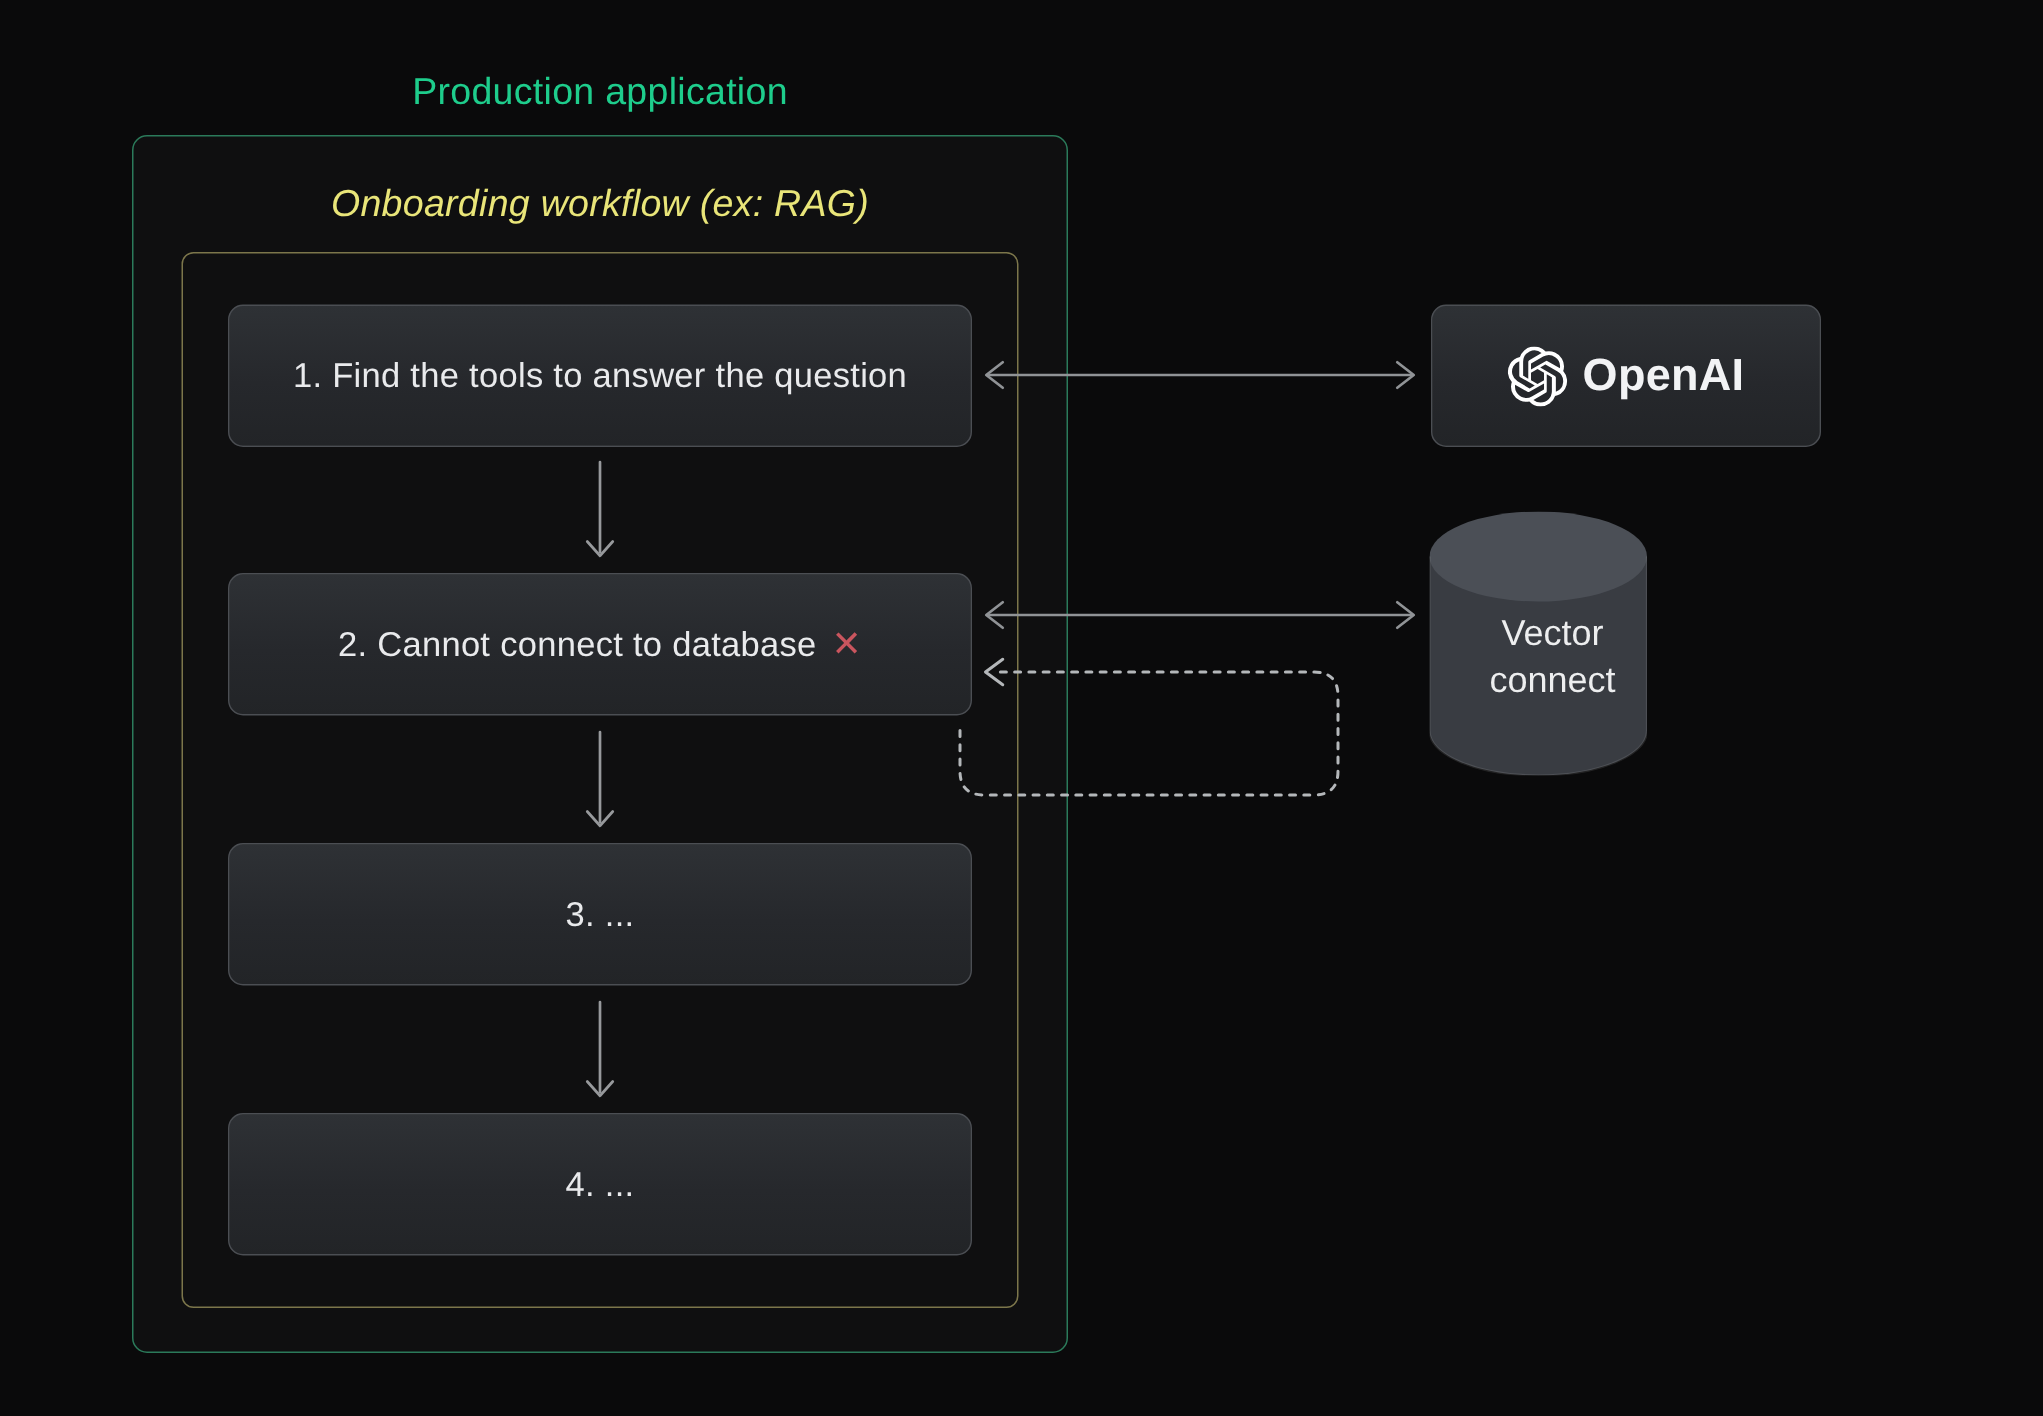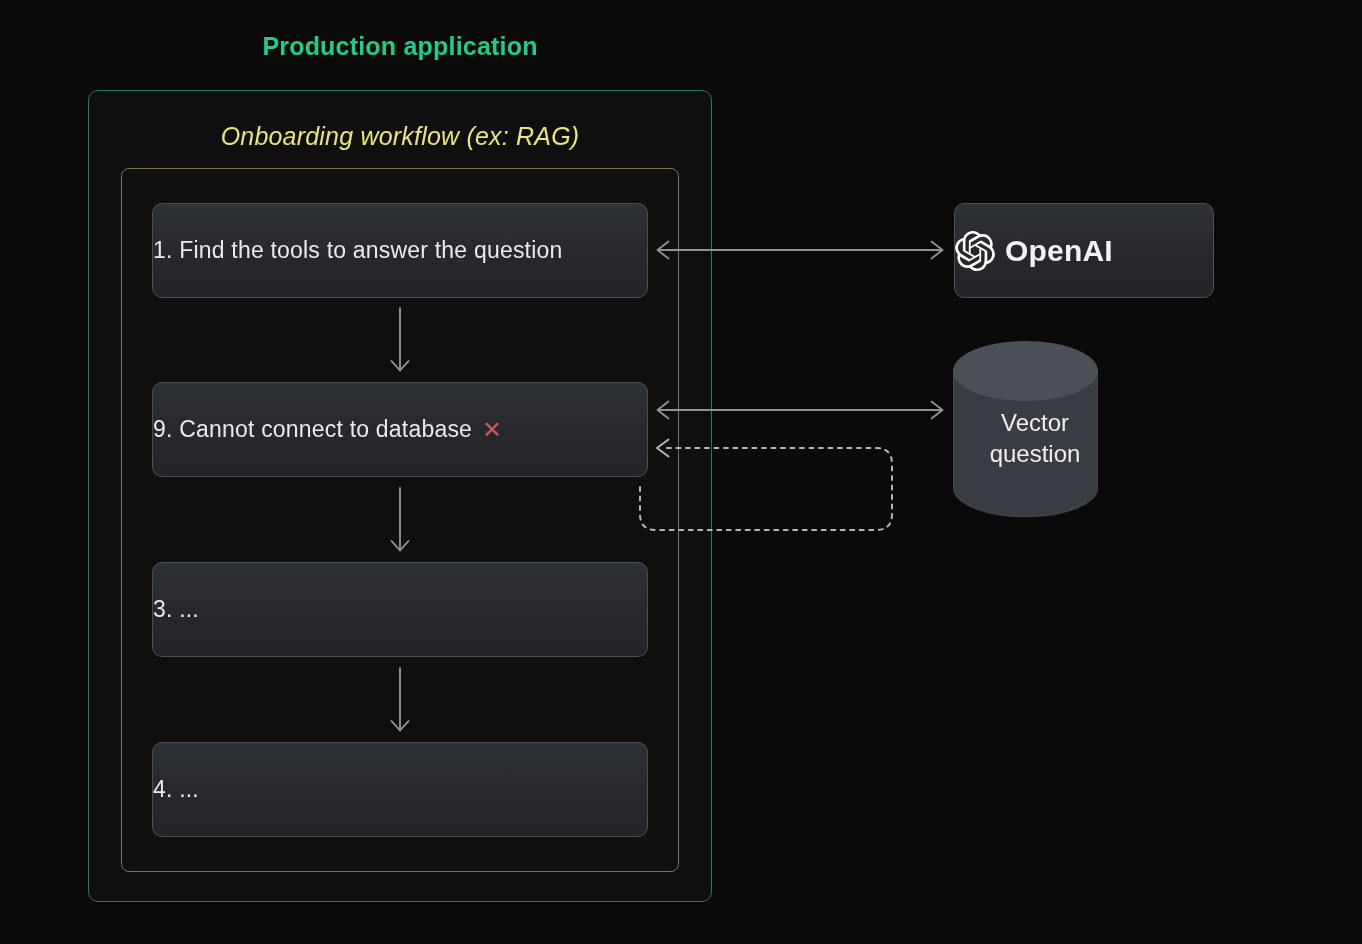--- a/index.html
+++ b/index.html
@@ -15,35 +15,35 @@
   html,body{background:#0a0a0b;}
   body{
     width:1362px;height:944px;position:relative;overflow:hidden;
     font-family:"Liberation Sans","DejaVu Sans",sans-serif;
     -webkit-font-smoothing:antialiased;
   }
   .title{
     position:absolute;left:88px;width:624px;text-align:center;
     font-size:25px;font-weight:500;letter-spacing:.2px;
   }
-  .title-outer{top:32px;color:var(--accent-green);font-weight:bold;}
+  .title-outer{top:47px;color:var(--accent-green);}
   .title-inner{top:122px;color:var(--accent-yellow);font-style:italic;}
   .panel{position:absolute;border-radius:10px;}
   .panel-green{
     left:88px;top:90px;width:624px;height:812px;
     border:1.5px solid var(--border-green);
     background:rgba(255,255,255,0.022);
   }
   .panel-yellow{
     left:121px;top:168px;width:558px;height:704px;
     border:1.5px solid var(--border-yellow);
     border-radius:8px;background:transparent;
   }
   .node{
-    position:absolute;display:flex;align-items:center;
+    position:absolute;display:flex;align-items:center;justify-content:center;
     border:1.5px solid #4b4e53;border-radius:10px;
     background:linear-gradient(180deg,#2e3135 0%,#26282c 55%,#222427 100%);
     color:#e9eaec;font-size:23px;letter-spacing:.2px;
   }
   .step{left:152px;width:496px;height:95px;}
   .step-1{top:203px;}
   .step-2{top:382px;}
   .step-3{top:562px;}
   .step-4{top:742px;}
   .error-x{color:var(--error-red);font-weight:700;margin-left:10px;font-size:24px;}
@@ -63,21 +63,21 @@
 <div class="title title-outer">Production application</div>
 
 <div class="panel panel-green"></div>
 <div class="title title-inner">Onboarding workflow (ex: RAG)</div>
 <div class="panel panel-yellow"></div>
 
 <div class="node step step-1">
   <span>1. Find the tools to answer the question</span>
 </div>
 <div class="node step step-2">
-  <span>9. Cannot connect to database</span>
+  <span>2. Cannot connect to database</span>
   <span class="error-x">✕</span>
 </div>
 <div class="node step step-3">
   <span>3. ...</span>
 </div>
 <div class="node step step-4">
   <span>4. ...</span>
 </div>
 
 <div class="node openai-node">
@@ -87,21 +87,21 @@
   <span class="openai-label">OpenAI</span>
 </div>
 
 <svg class="cylinder" viewBox="0 0 145 176" aria-hidden="true">
   <path d="M0 30 V146 C0 162.6 32.5 176 72.5 176 C112.5 176 145 162.6 145 146 V30 Z" fill="#393c42"></path>
   <ellipse cx="72.5" cy="30" rx="72.5" ry="30" fill="#4b4f56"></ellipse>
   <path d="M0 30 V146 C0 162.6 32.5 176 72.5 176 C112.5 176 145 162.6 145 146 V30" fill="none" stroke="rgba(255,255,255,0.10)" stroke-width="1.5"></path>
 </svg>
 <div class="cyl-label">
   <div>Vector</div>
-  <div>question</div>
+  <div>connect</div>
 </div>
 
 <svg class="arrows" viewBox="0 0 1362 944" aria-hidden="true">
 
   <g stroke="#97999c" stroke-width="1.8" fill="none" stroke-linecap="round" stroke-linejoin="round">
     <path d="M400 308 V368"></path>
       <path d="M391.5 361 L400 370.5 L408.5 361"></path>
   </g>
   <g stroke="#97999c" stroke-width="1.8" fill="none" stroke-linecap="round" stroke-linejoin="round">
     <path d="M400 488 V548"></path>

